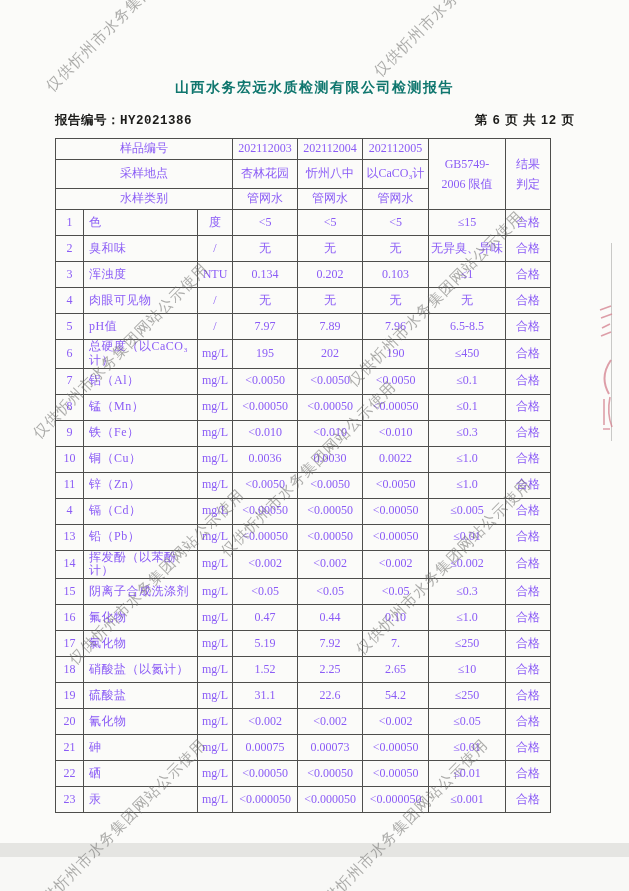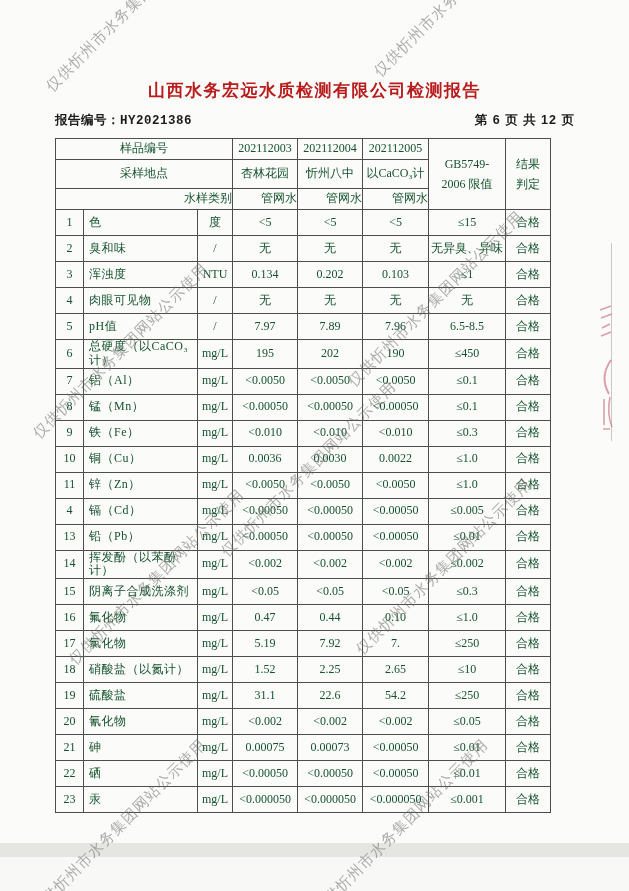--- a/index.html
+++ b/index.html
@@ -7,44 +7,44 @@
     width:629px;height:891px;position:relative;overflow:hidden;
     background:#fbfbf9;
     font-family:"Liberation Serif", serif;
   }
   .scan-band{position:absolute;left:0;right:0;top:843px;height:14px;background:#e5e5e2;}
   .below-band{position:absolute;left:0;right:0;top:857px;bottom:0;background:#f8f8f6;}
   .crease{position:absolute;left:611px;top:243px;width:1px;height:198px;background:rgba(160,160,158,.55);}
   .title{
     position:absolute;left:0;right:0;top:79px;text-align:center;
     font-family:"Liberation Sans", sans-serif;font-weight:bold;
-    font-size:17px;letter-spacing:1.5px;color:#b91c1c;
+    font-size:14px;letter-spacing:1.5px;color:#0f766e;
   }
   .meta-left{
     position:absolute;left:55px;top:112px;
     font-family:Liberation Mono, monospace;font-weight:bold;
     font-size:12.5px;color:#1c1c1a;letter-spacing:.5px;
   }
   .meta-right{
     position:absolute;right:54px;top:112px;
     font-family:"Liberation Sans", sans-serif;font-weight:bold;
     font-size:12.5px;color:#1c1c1a;letter-spacing:1px;
   }
   table.report{
     position:absolute;left:55px;top:138px;width:495px;
     border-collapse:collapse;table-layout:fixed;
-    font-size:12px;color:#14532d;
+    font-size:12px;color:#8b5cf6;
   }
   table.report td{
     border:1px solid #4e4e4c;text-align:center;vertical-align:middle;
     padding:0;height:25px;overflow:hidden;line-height:1.15;
   }
   table.report thead tr.h1 td{height:20px;}
   table.report thead tr.h2 td{height:28px;}
-  table.report thead tr.h3 td{height:20px;text-align:right;}
+  table.report thead tr.h3 td{height:20px;}
   table.report td.name-cell{text-align:left;padding-left:5px;letter-spacing:.5px;}
   .blk{display:block;line-height:1.7;}
   .wm{
     position:absolute;height:18px;line-height:18px;white-space:nowrap;
     font-family:"Liberation Sans", sans-serif;font-size:15px;letter-spacing:1px;
     color:rgba(108,108,106,.55);
     transform-origin:0 100%;transform:rotate(-45deg);
     z-index:5;pointer-events:none;
   }
   .redmark{position:absolute;z-index:6;opacity:.75;}

